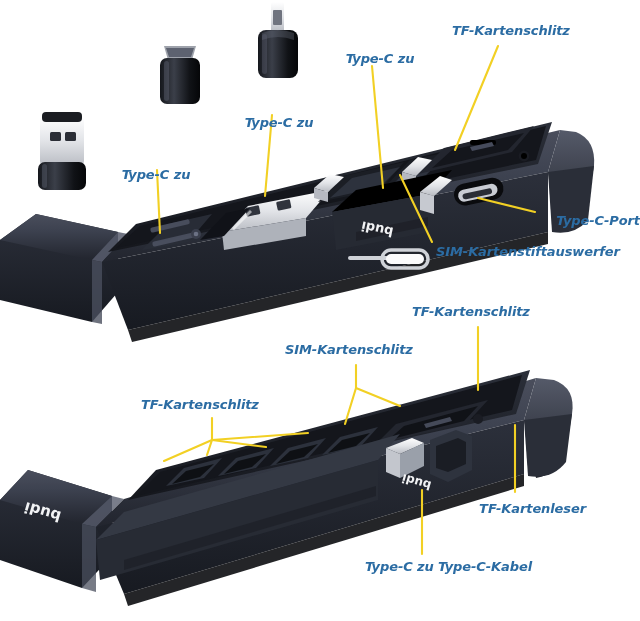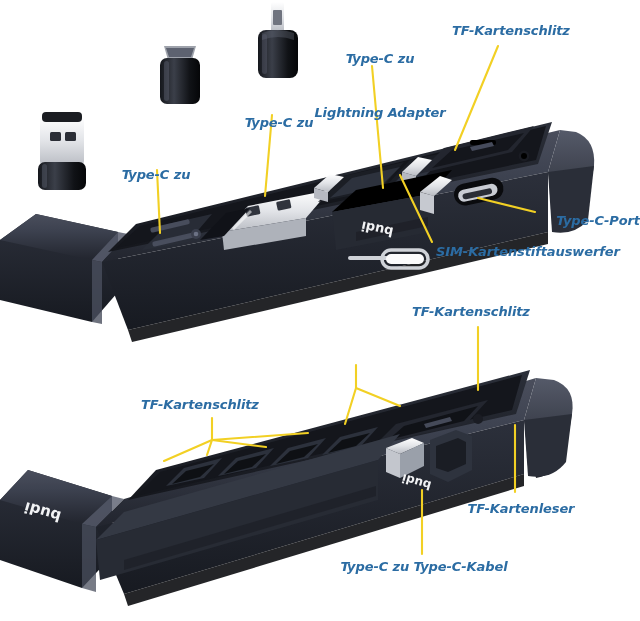--- a/index.html
+++ b/index.html
@@ -260,31 +260,31 @@
   <div class="lbl" style="left:88px;top:130px;width:136px;">
     <div>Type-C zu</div>
   </div>
 
   <div class="lbl" style="left:204px;top:78px;width:150px;">
     <div>Type-C zu</div>
   </div>
 
   <div class="lbl" style="left:310px;top:14px;width:140px;">
     <div>Type-C zu</div>
-    <div>Lightning Adapter</div>
   </div>
 
   <div class="lbl" style="left:452px;top:22px;width:140px;text-align:left;">TF-Kartenschlitz</div>
 
   <div class="lbl" style="left:540px;top:212px;width:100px;text-align:right;">Type-C-Port</div>
 
   <div class="lbl" style="left:436px;top:243px;width:204px;text-align:left;">SIM-Kartenstiftauswerfer</div>
 
   <div class="lbl" style="left:141px;top:396px;width:142px;text-align:left;">TF-Kartenschlitz</div>
 
+  <div class="lbl" style="left:285px;top:341px;width:150px;text-align:left;">SIM-Kartenschlitz</div>
 
   <div class="lbl" style="left:412px;top:303px;width:150px;text-align:left;">TF-Kartenschlitz</div>
 
-  <div class="lbl" style="left:456px;top:500px;width:130px;text-align:center;">TF-Kartenleser</div>
-
-  <div class="lbl" style="left:316px;top:558px;width:216px;text-align:center;">Type-C zu Type-C-Kabel</div>
+  <div class="lbl" style="left:456px;top:500px;width:130px;text-align:right;">TF-Kartenleser</div>
+
+  <div class="lbl" style="left:316px;top:558px;width:216px;text-align:right;">Type-C zu Type-C-Kabel</div>
 
 </div>
 
 </body></html>

